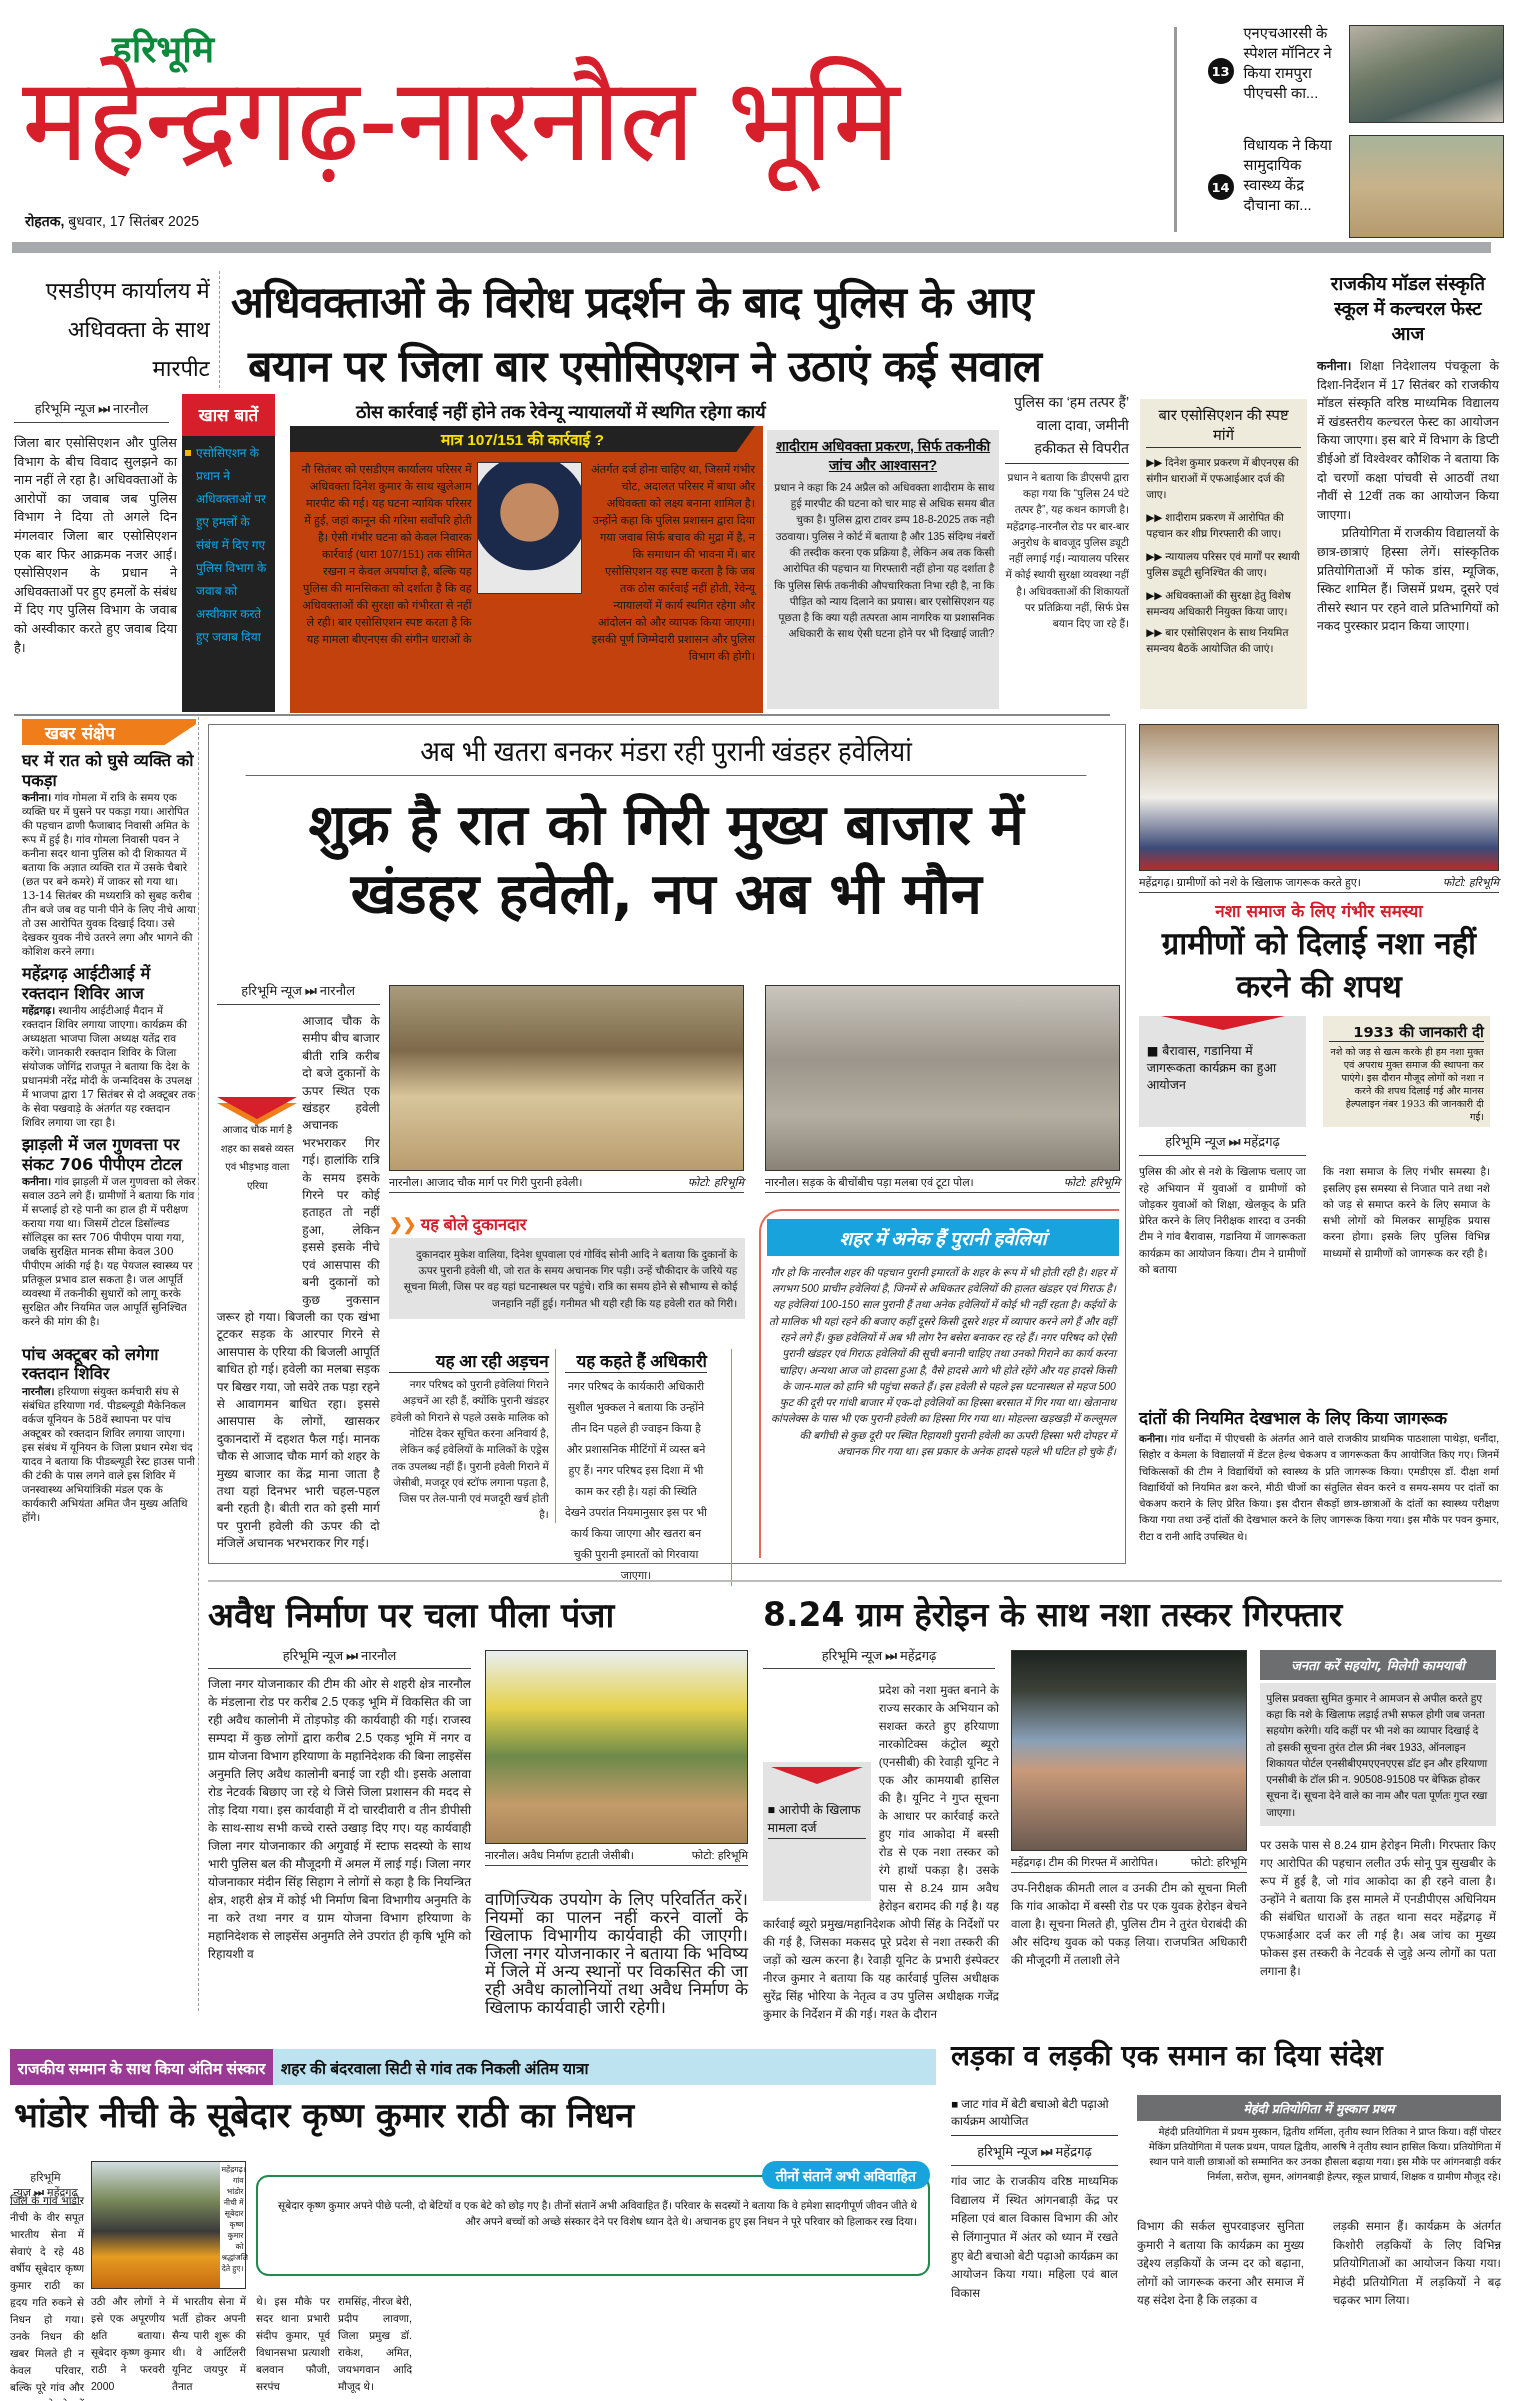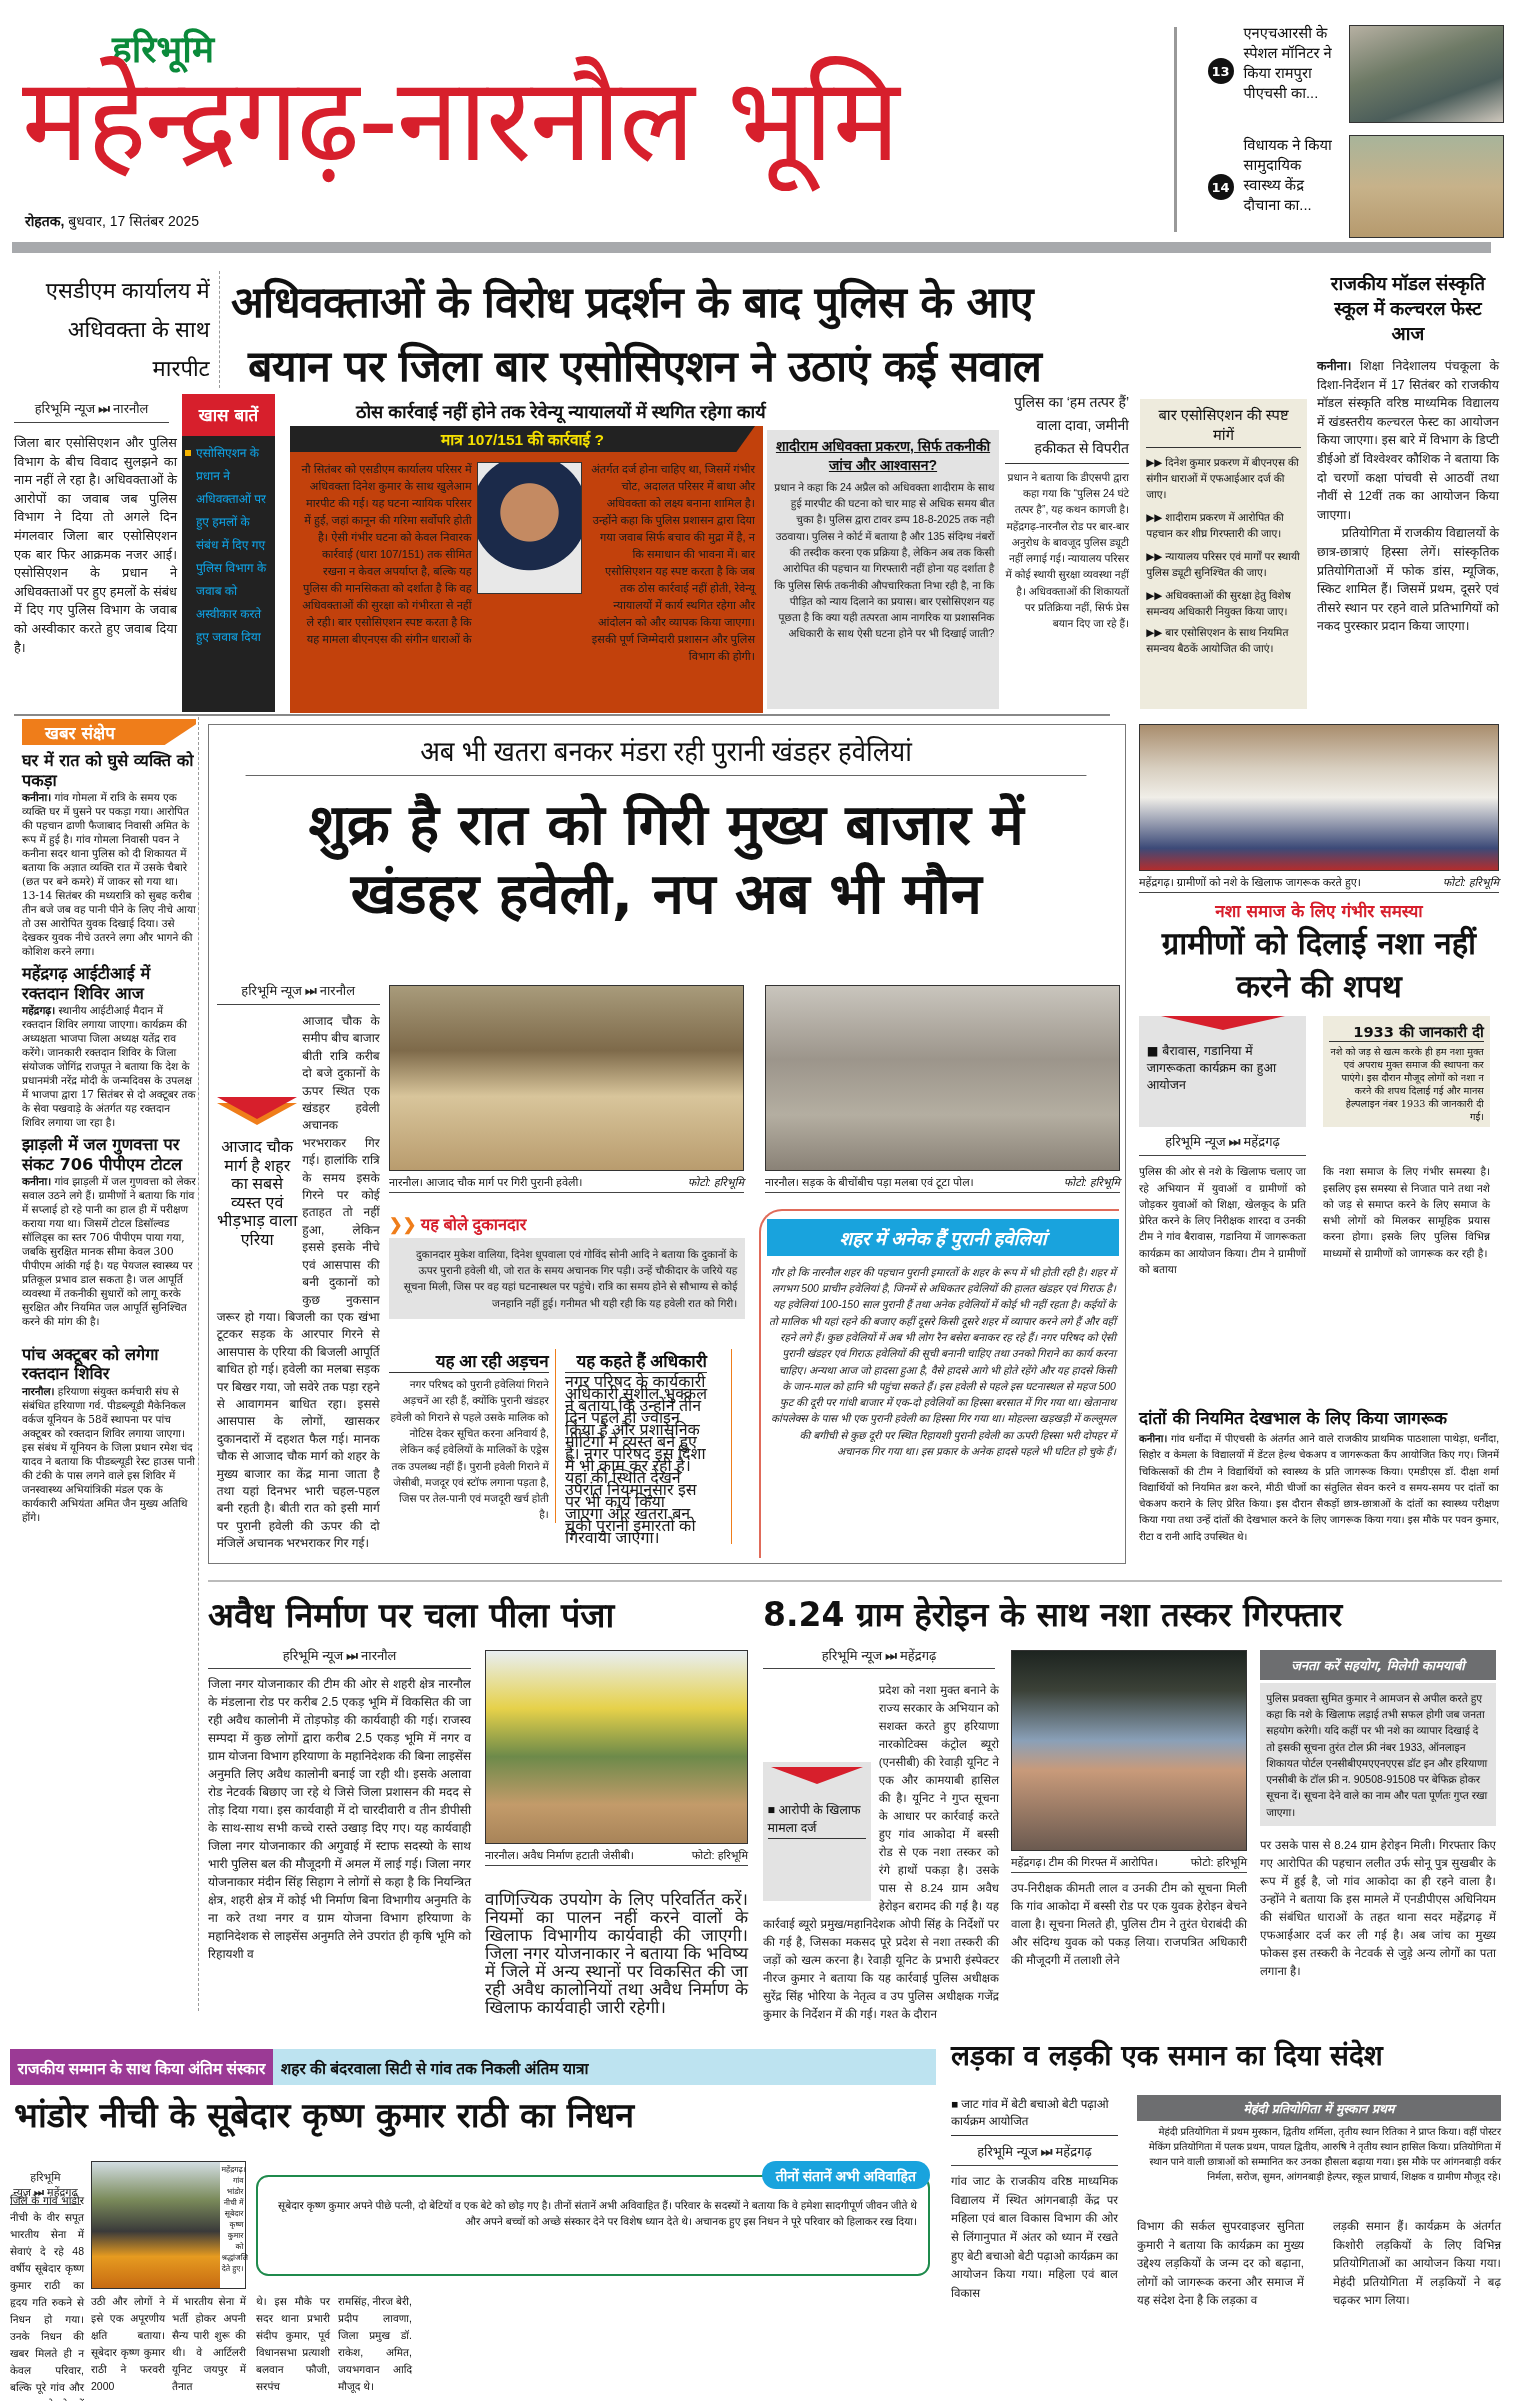--- a/index.html
+++ b/index.html
@@ -125,21 +125,21 @@
   <div class="abs cond" style="left:0;top:6.2px;width:914px;text-align:center;font-size:28px;border-bottom:0.8px solid #666;padding-bottom:6.2px;transform:scaleX(0.92)">अब भी खतरा बनकर मंडरा रही पुरानी खंडहर हवेलियां</div>
   <div class="abs hl" style="left:7.7px;top:64px;width:899px;text-align:center;font-size:56px;line-height:71px">शुक्र है रात को गिरी मुख्य बाजार में</div>
   <div class="abs hl" style="left:7.7px;top:133px;width:899px;text-align:center;font-size:56px;line-height:71px">खंडहर हवेली, नप अब भी मौन</div>
 
   <div class="abs byline" style="left:7.7px;top:256px;width:163px">
     <span>हरिभूमि न्यूज</span><b>⏭</b><span>नारनौल</span>
   </div>
   <div class="abs" style="left:7.7px;top:288px;width:163px">
     <div style="float:left;width:81px;height:201px;margin:84px 4.6px 0 0;text-align:center">
       <div class="chev" style="border-left-width:40px;border-right-width:40px;border-top:22px solid #d71f2c;margin:0 auto;filter:drop-shadow(0 6.2px 0 #ef7d1a)"></div>
-      <div class="cond" style="font-size:16px;line-height:18.6px;margin-top:19px">आजाद चौक मार्ग है शहर का सबसे व्यस्त एवं भीड़भाड़ वाला एरिया</div>
+      <div class="cond" style="font-size:10px;line-height:18.6px;margin-top:2px">आजाद चौक मार्ग है शहर का सबसे व्यस्त एवं भीड़भाड़ वाला एरिया</div>
     </div>
     <p class="body" style="font-size:12px;line-height:17.4px">आजाद चौक के समीप बीच बाजार बीती रात्रि करीब दो बजे दुकानों के ऊपर स्थित एक खंडहर हवेली अचानक भरभराकर गिर गई। हालांकि रात्रि के समय इसके गिरने पर कोई हताहत तो नहीं हुआ, लेकिन इससे इसके नीचे एवं आसपास की बनी दुकानों को कुछ नुकसान जरूर हो गया। बिजली का एक खंभा टूटकर सड़क के आरपार गिरने से आसपास के एरिया की बिजली आपूर्ति बाधित हो गई। हवेली का मलबा सड़क पर बिखर गया, जो सवेरे तक पड़ा रहने से आवागमन बाधित रहा। इससे आसपास के लोगों, खासकर दुकानदारों में दहशत फैल गई। मानक चौक से आजाद चौक मार्ग को शहर के मुख्य बाजार का केंद्र माना जाता है तथा यहां दिनभर भारी चहल-पहल बनी रहती है। बीती रात को इसी मार्ग पर पुरानी हवेली की ऊपर की दो मंजिलें अचानक भरभराकर गिर गई।</p>
   </div>
 
   <div class="abs" style="left:180px;top:260px;width:355px">
     <div class="photo" style="height:186px;background:linear-gradient(180deg,#a89b7b 0%,#7e6a4a 35%,#d8c59b 60%,#b99c6e 100%)"></div>
     <div class="caption">
         <span>नारनौल। आजाद चौक मार्ग पर गिरी पुरानी हवेली।</span>
         <i>फोटो: हरिभूमि</i>
       </div>
@@ -155,21 +155,21 @@
   <div class="abs" style="left:180px;top:488px;width:356px">
     <div class="cond" style="color:#d71f2c;font-size:16.3px;font-weight:bold;margin-bottom:3.1px"><span style="color:#ef7d1a">❯❯</span> <span>यह बोले दुकानदार</span></div>
     <p class="small" style="background:#e3e3e3;padding:7.7px;text-align:right;font-size:10.5px;line-height:16.3px">दुकानदार मुकेश वालिया, दिनेश धूपवाला एवं गोविंद सोनी आदि ने बताया कि दुकानों के ऊपर पुरानी हवेली थी, जो रात के समय अचानक गिर पड़ी। उन्हें चौकीदार के जरिये यह सूचना मिली, जिस पर वह यहां घटनास्थल पर पहुंचे। रात्रि का समय होने से सौभाग्य से कोई जनहानि नहीं हुई। गनीमत भी यही रही कि यह हवेली रात को गिरी।</p>
   </div>
   <div class="abs" style="left:180px;top:624px;width:167px;border-right:1.5px solid #ef7d1a;padding-right:6.2px">
     <div class="cond" style="font-size:17px;font-weight:bold;text-align:right;border-bottom:1.5px solid #333;margin-bottom:3.1px">यह आ रही अड़चन</div>
     <p class="small" style="text-align:right;font-size:10.5px;line-height:16.3px">नगर परिषद को पुरानी हवेलियां गिराने अड़चनें आ रही हैं, क्योंकि पुरानी खंडहर हवेली को गिराने से पहले उसके मालिक को नोटिस देकर सूचित करना अनिवार्य है, लेकिन कई हवेलियों के मालिकों के एड्रेस तक उपलब्ध नहीं हैं। पुरानी हवेली गिराने में जेसीबी, मजदूर एवं स्टॉफ लगाना पड़ता है, जिस पर तेल-पानी एवं मजदूरी खर्च होती है।</p>
   </div>
   <div class="abs" style="left:356px;top:624px;width:167px;border-right:1.5px solid #ef7d1a;padding-right:24px">
     <div class="cond" style="font-size:17px;font-weight:bold;text-align:right;border-bottom:1.5px solid #333;margin-bottom:3.1px">यह कहते हैं अधिकारी</div>
-    <p class="small" style="text-align:left;font-size:16px;line-height:12px">नगर परिषद के कार्यकारी अधिकारी सुशील भुक्कल ने बताया कि उन्होंने तीन दिन पहले ही ज्वाइन किया है और प्रशासनिक मीटिंगों में व्यस्त बने हुए हैं। नगर परिषद इस दिशा में भी काम कर रही है। यहां की स्थिति देखने उपरांत नियमानुसार इस पर भी कार्य किया जाएगा और खतरा बन चुकी पुरानी इमारतों को गिरवाया जाएगा।</p>
+    <p class="small" style="text-align:center;font-size:11px;line-height:21px">नगर परिषद के कार्यकारी अधिकारी सुशील भुक्कल ने बताया कि उन्होंने तीन दिन पहले ही ज्वाइन किया है और प्रशासनिक मीटिंगों में व्यस्त बने हुए हैं। नगर परिषद इस दिशा में भी काम कर रही है। यहां की स्थिति देखने उपरांत नियमानुसार इस पर भी कार्य किया जाएगा और खतरा बन चुकी पुरानी इमारतों को गिरवाया जाएगा।</p>
   </div>
   <div class="abs" style="left:550px;top:484px;width:360px;height:349px;border-left:2.3px solid #e06b5a;border-top:2.3px solid #e06b5a;border-radius:23px 0 0 0">
     <div class="cond" style="margin:7.7px 0 0 6.2px;background:#19a3dd;color:#fff;font-size:18.6px;font-weight:bold;font-style:italic;text-align:center;padding:6.2px 0">शहर में अनेक हैं पुरानी हवेलियां</div>
     <p class="small" style="font-style:italic;text-align:right;padding:7.7px 3.1px 0 7.7px;font-size:10.5px;line-height:16.3px">गौर हो कि नारनौल शहर की पहचान पुरानी इमारतों के शहर के रूप में भी होती रही है। शहर में लगभग 500 प्राचीन हवेलियां है, जिनमें से अधिकतर हवेलियों की हालत खंडहर एवं गिराऊ है। यह हवेलियां 100-150 साल पुरानी हैं तथा अनेक हवेलियों में कोई भी नहीं रहता है। कईयों के तो मालिक भी यहां रहने की बजाए कहीं दूसरे किसी दूसरे शहर में व्यापार करने लगे हैं और वहीं रहने लगे हैं। कुछ हवेलियों में अब भी लोग रैन बसेरा बनाकर रह रहे हैं। नगर परिषद को ऐसी पुरानी खंडहर एवं गिराऊ हवेलियों की सूची बनानी चाहिए तथा उनको गिराने का कार्य करना चाहिए। अन्यथा आज जो हादसा हुआ है, वैसे हादसे आगे भी होते रहेंगे और यह हादसे किसी के जान-माल को हानि भी पहुंचा सकते हैं। इस हवेली से पहले इस घटनास्थल से महज 500 फुट की दूरी पर गांधी बाजार में एक-दो हवेलियों का हिस्सा बरसात में गिर गया था। खेतानाथ कांपलेक्स के पास भी एक पुरानी हवेली का हिस्सा गिर गया था। मोहल्ला खड़खड़ी में कल्लूमल की बगीची से कुछ दूरी पर स्थित रिहायशी पुरानी हवेली का ऊपरी हिस्सा भरी दोपहर में अचानक गिर गया था। इस प्रकार के अनेक हादसे पहले भी घटित हो चुके हैं।</p>
   </div>
 </div>
 
 <div class="abs" style="left:1139px;top:724px;width:360px">
   <div class="photo" style="height:147px;background:linear-gradient(180deg,#a98d6d 0%,#d8cfc0 30%,#f0eee8 50%,#3c4a78 85%,#b32d2d 100%)"></div>
   <div class="caption">

